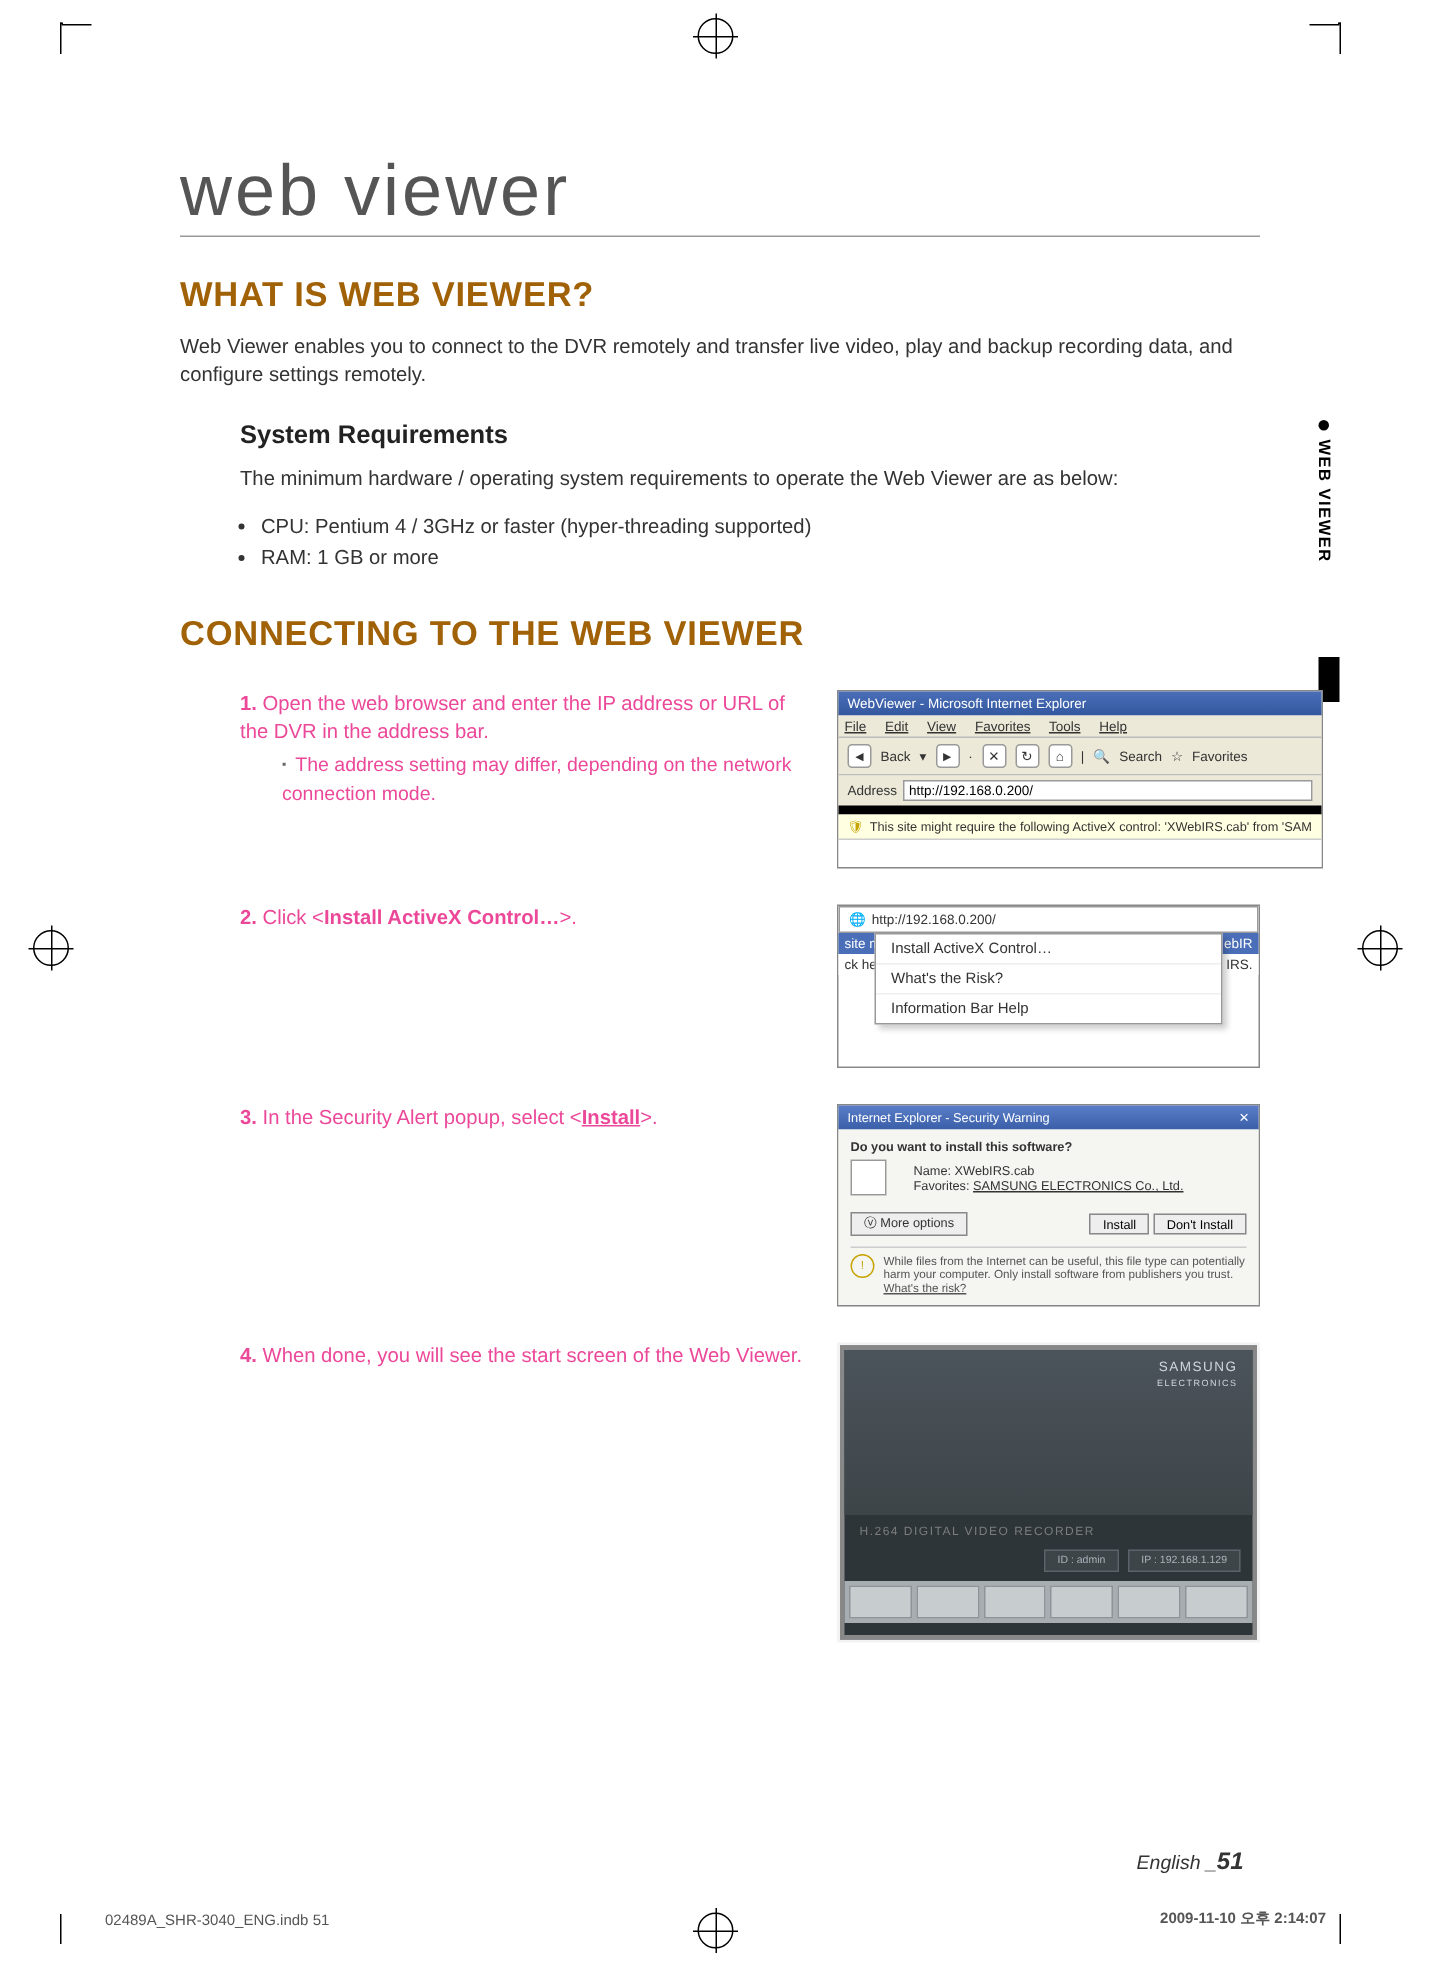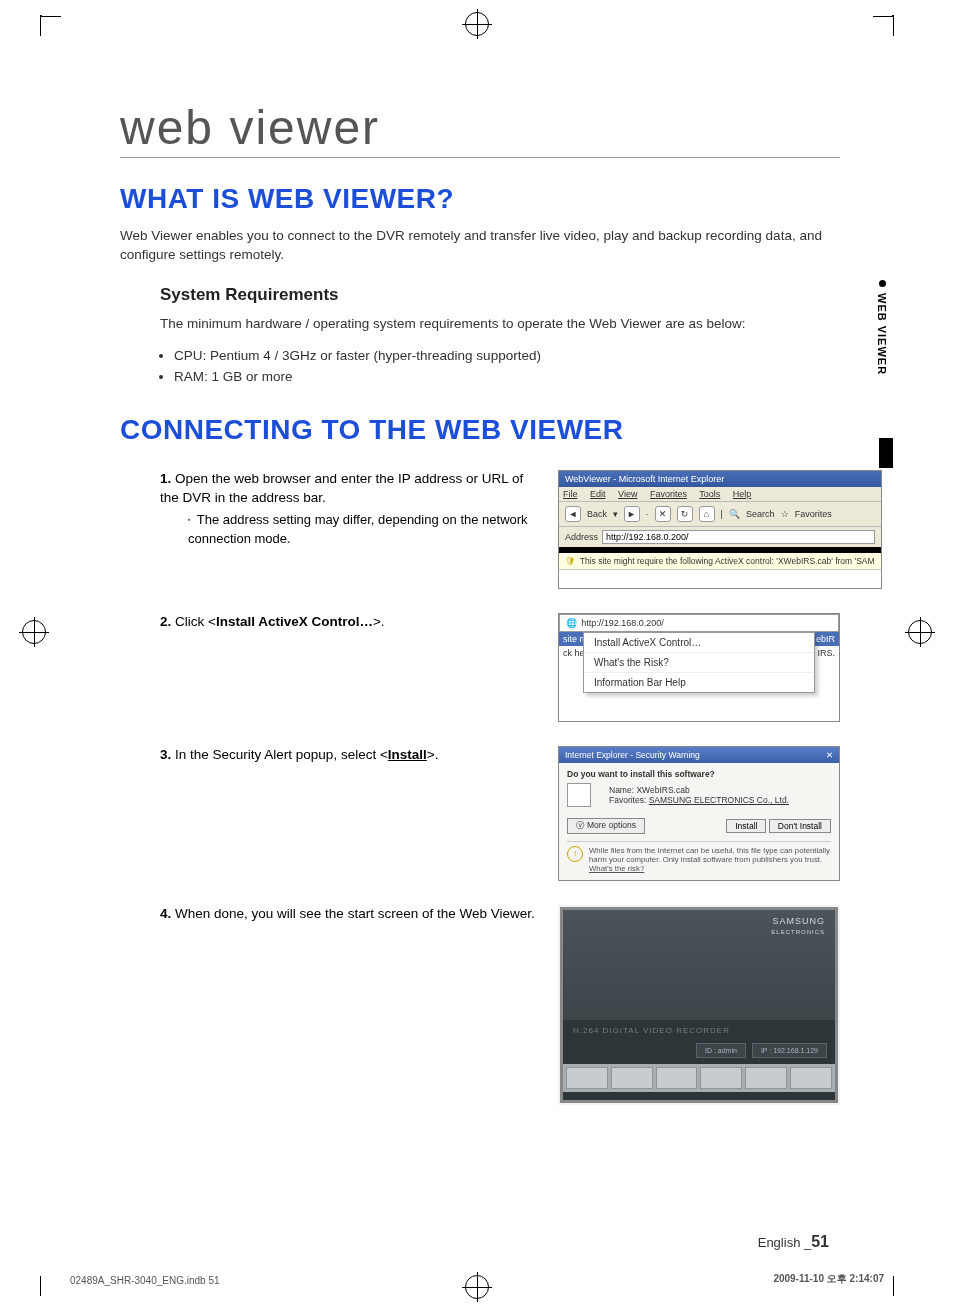--- a/index.html
+++ b/index.html
@@ -59,23 +59,23 @@
     font-size: 48px;
     font-weight: 300;
     letter-spacing: 2px;
     color: #555;
     border-bottom: 1px solid #999;
     padding-bottom: 2px;
     margin-bottom: 25px;
     font-family: "Helvetica Neue", Arial, sans-serif;
   }
   .h1 {
-    font-size: 28px;
+    font-size: 23px;
     font-weight: bold;
-    color: #1d4ed8;
+    color: #a16207;
     margin: 20px 0 12px 0;
     letter-spacing: 0.5px;
   }
   .para {
     font-size: 13.5px;
     line-height: 1.4;
     color: #333;
     margin-bottom: 14px;
   }
   .indent1 { margin-left: 40px; }
@@ -95,21 +95,21 @@
   .bullets li { margin-bottom: 6px; }
   .row {
     display: flex;
     align-items: flex-start;
     gap: 18px;
     margin-top: 24px;
   }
   .step-text {
     flex: 0 0 380px;
     font-size: 13.5px;
-    color: #000000;
+    color: #ec4899;
     line-height: 1.4;
   }
   .step-text .num { font-weight: bold; }
   .step-text .sub {
     margin-left: 28px;
     margin-top: 4px;
     font-size: 13px;
   }
   .step-text .sub::before {
     content: "▪";
@@ -322,20 +322,21 @@
     height: 30px;
     background: #000;
   }
 
   .footer {
     position: absolute;
     bottom: 60px;
     right: 125px;
     font-size: 13px;
     color: #333;
+    font-style: italic;
   }
   .footer b { font-size: 16px; font-weight: bold; }
   .print-info-left {
     position: absolute;
     bottom: 25px;
     left: 70px;
     font-size: 10px;
     color: #555;
   }
   .print-info-right {

